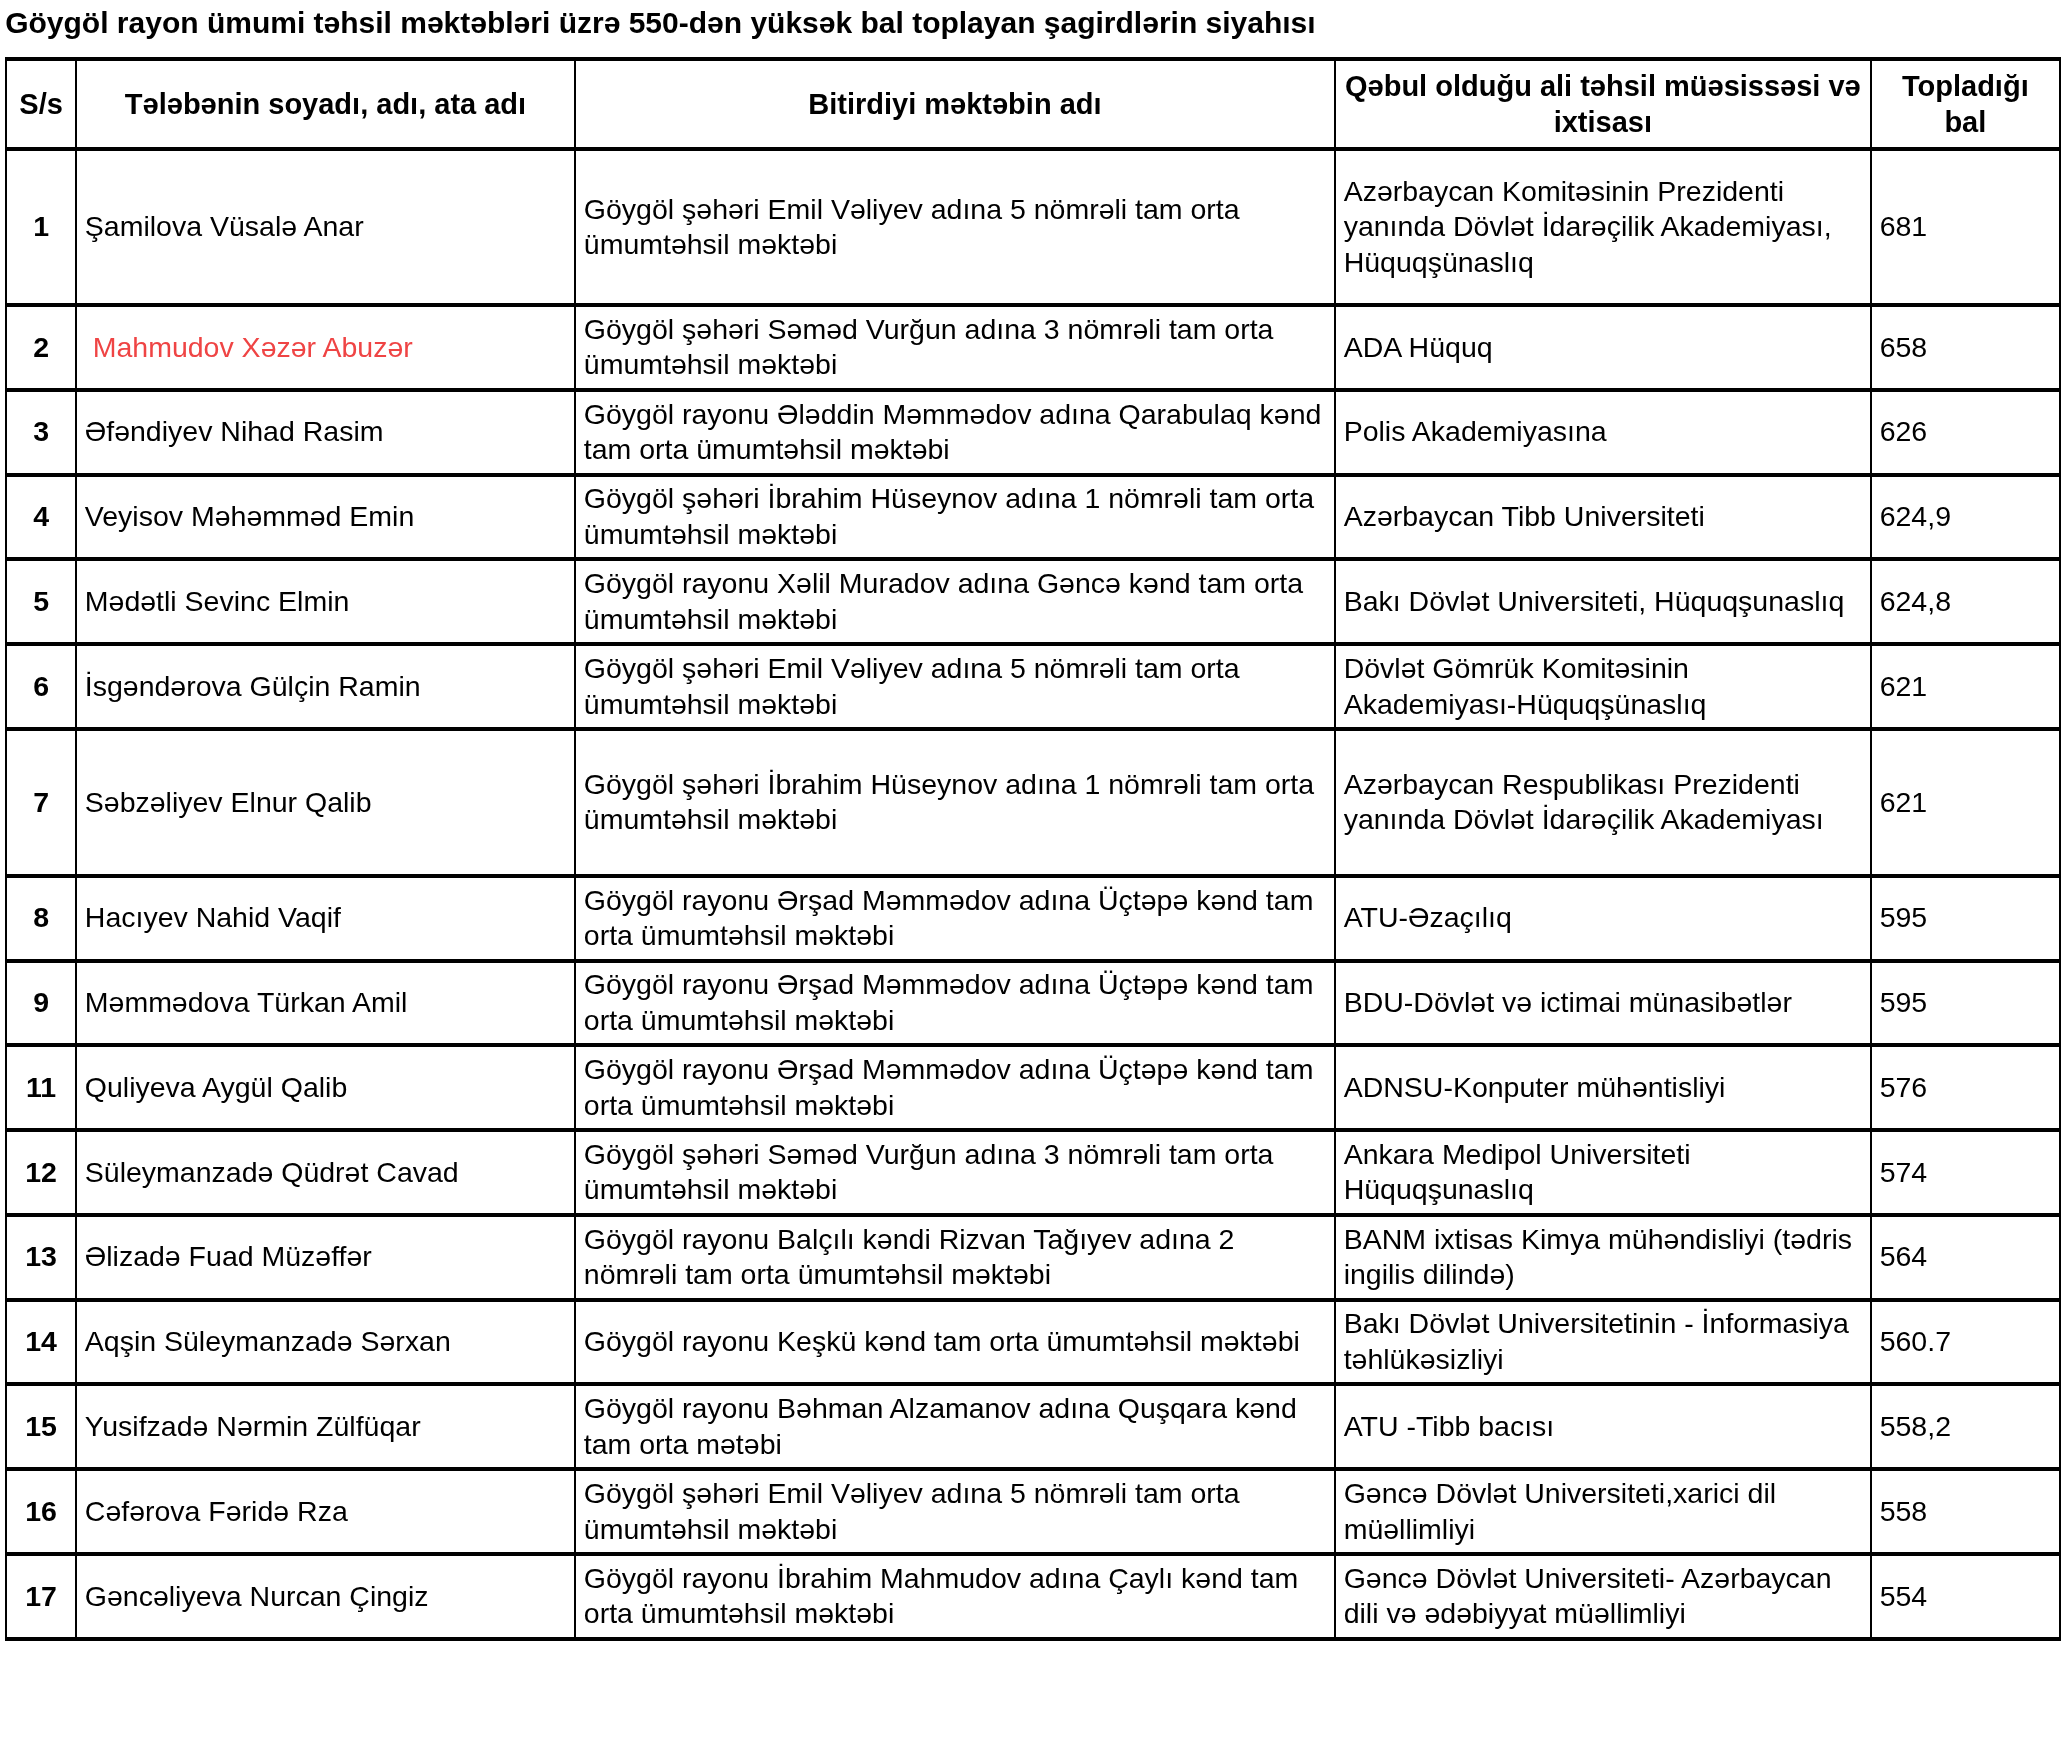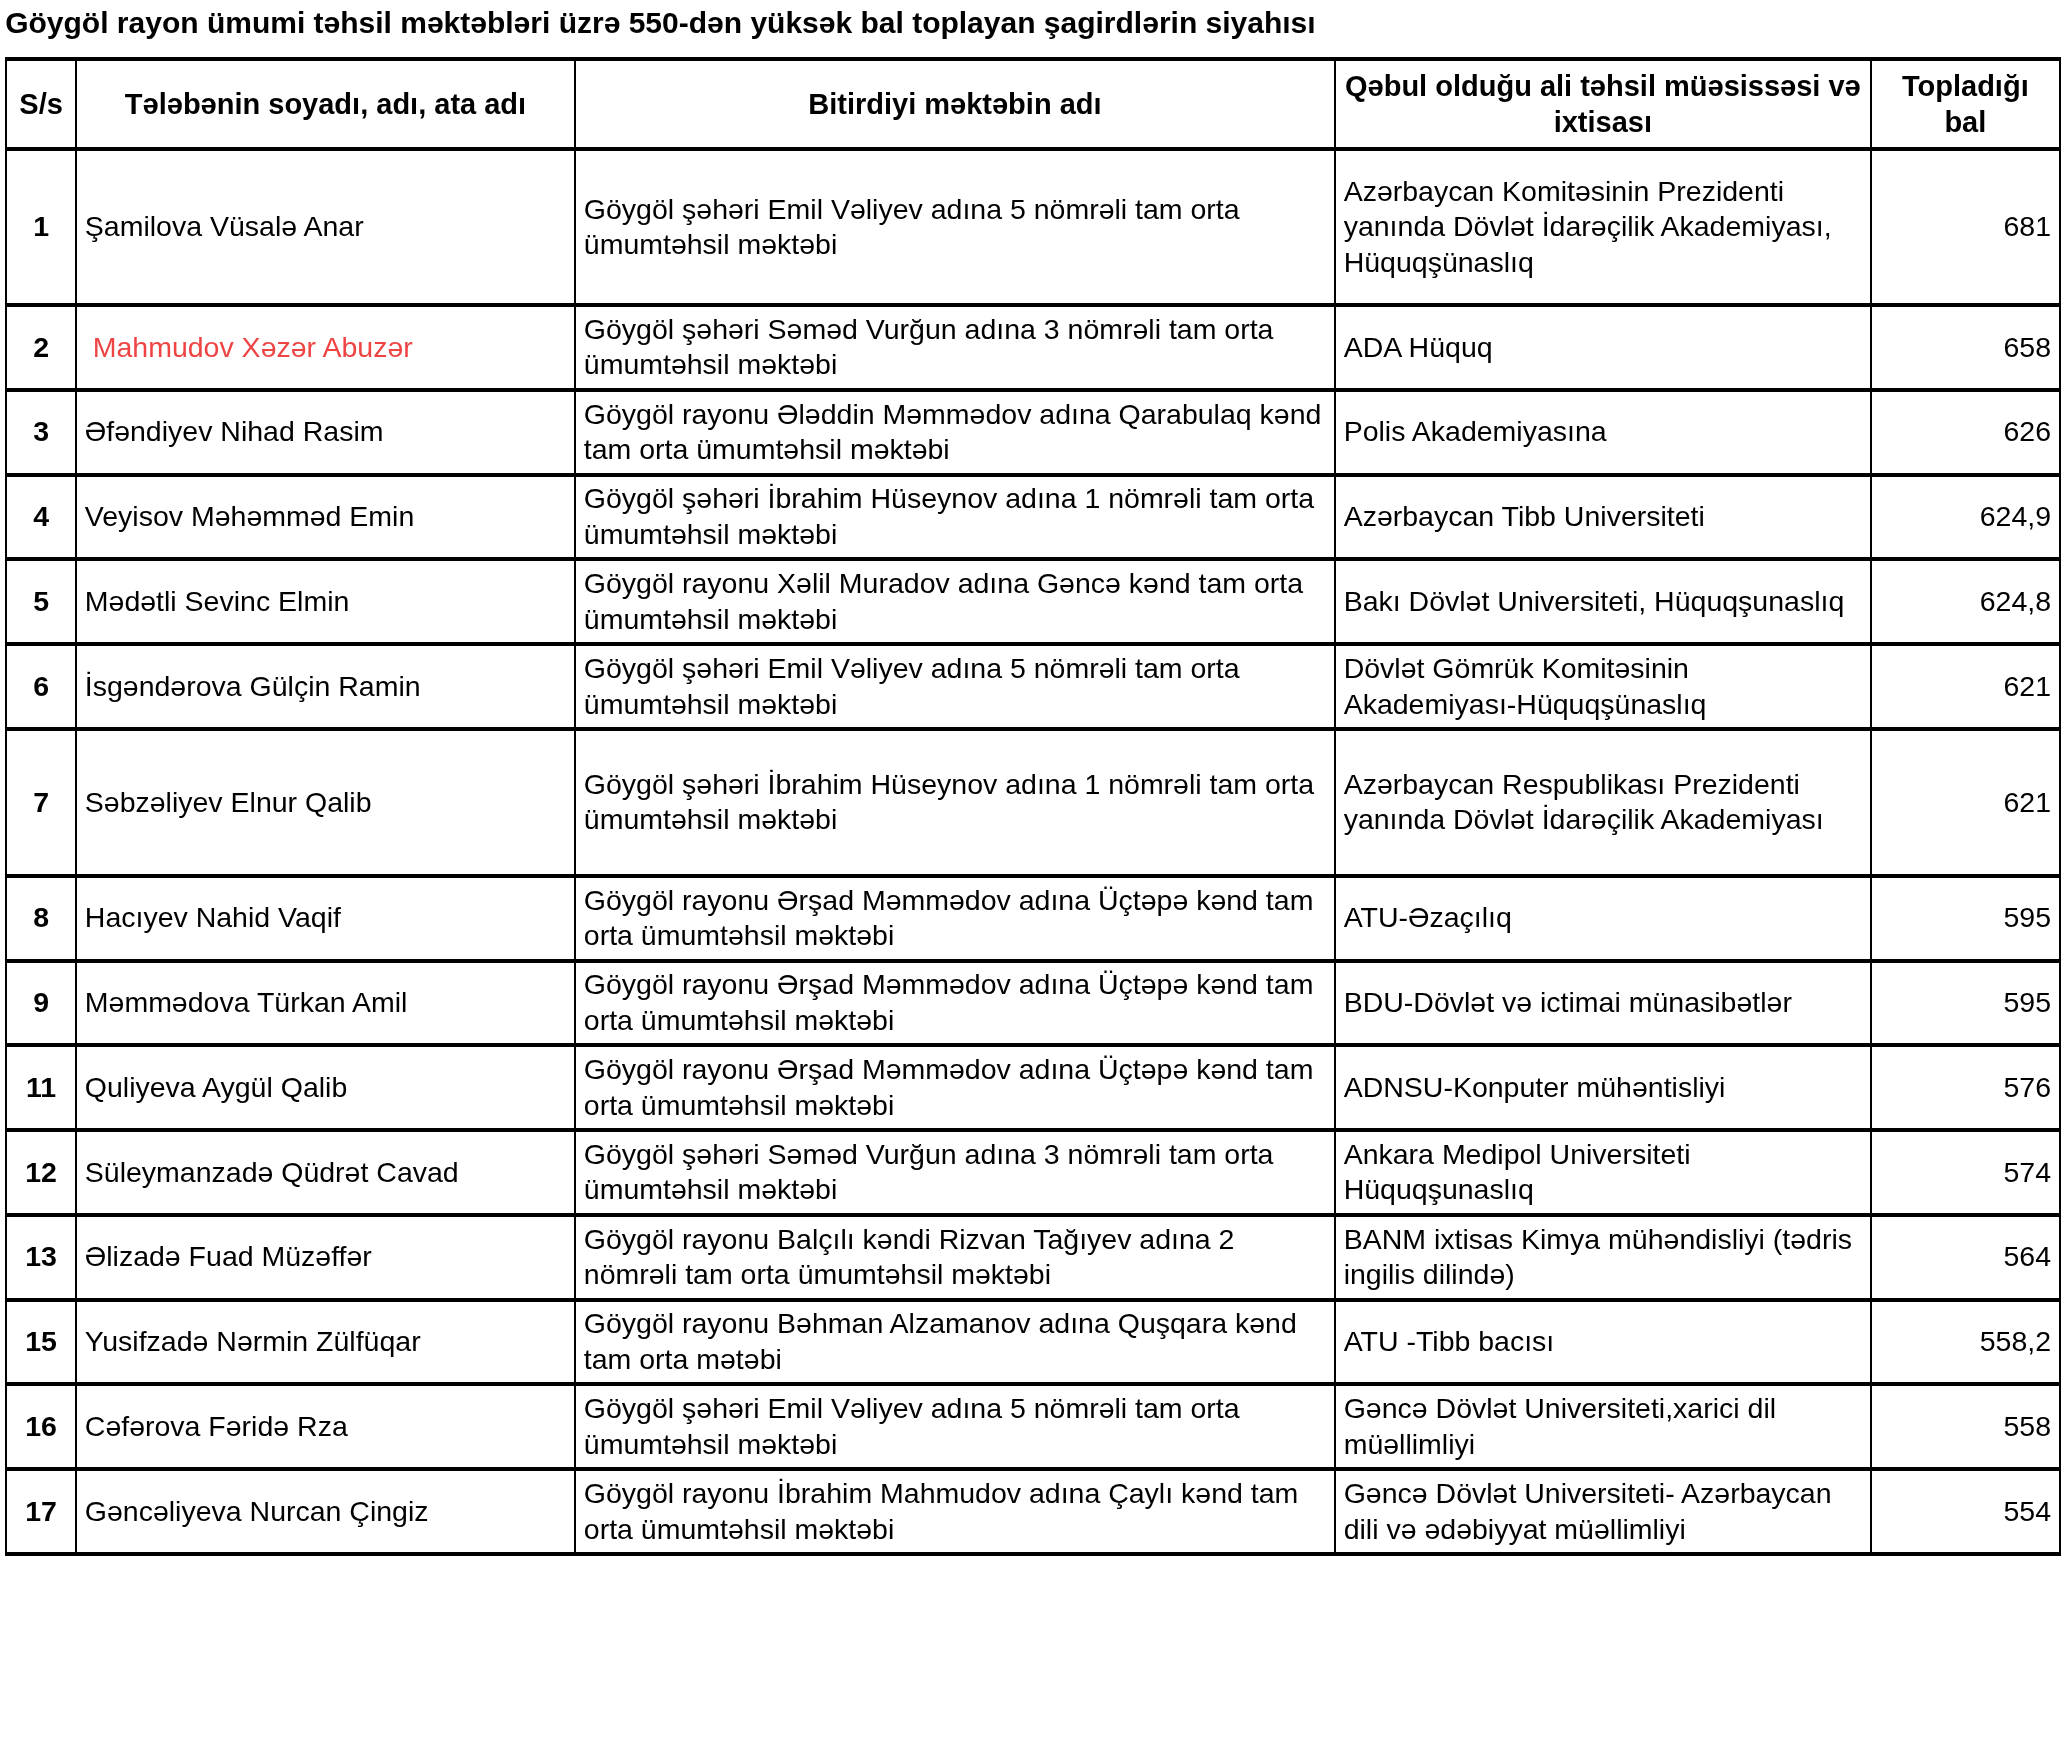--- a/index.html
+++ b/index.html
@@ -51,21 +51,21 @@
 
   td.sn {
     text-align: center;
     font-weight: bold;
   }
   td.name, td.school, td.univ {
     text-align: left;
     white-space: pre-wrap;
   }
   td.score {
-    text-align: right;
+    text-align: left;
   }
   
   table.results tbody td { height: 73px; }
   
   table.results tbody tr:nth-child(1) td  { height: 144px; }
   table.results tbody tr:nth-child(7) td  { height: 135px; }
   table.results tbody tr:nth-child(17) td { height: 126px; }
 </style>
 </head>
 <body>
@@ -170,20 +170,27 @@
       <td class="score">574</td>
     </tr>
         <tr>
       <td class="sn">13</td>
       <td class="name">Əlizadə Fuad Müzəffər</td>
       <td class="school">Göygöl rayonu Balçılı kəndi Rizvan Tağıyev adına 2 nömrəli tam orta ümumtəhsil məktəbi</td>
       <td class="univ">BANM ixtisas Kimya mühəndisliyi (tədris ingilis dilində)</td>
       <td class="score">564</td>
     </tr>
         <tr>
+      <td class="sn">14</td>
+      <td class="name">Aqşin Süleymanzadə Sərxan</td>
+      <td class="school">Göygöl rayonu Keşkü kənd tam orta ümumtəhsil məktəbi</td>
+      <td class="univ">Bakı Dövlət Universitetinin - İnformasiya təhlükəsizliyi</td>
+      <td class="score">560.7</td>
+    </tr>
+        <tr>
       <td class="sn">15</td>
       <td class="name">Yusifzadə Nərmin Zülfüqar</td>
       <td class="school">Göygöl rayonu Bəhman Alzamanov adına Quşqara kənd tam orta mətəbi</td>
       <td class="univ">ATU -Tibb bacısı</td>
       <td class="score">558,2</td>
     </tr>
         <tr>
       <td class="sn">16</td>
       <td class="name">Cəfərova Fəridə Rza</td>
       <td class="school">Göygöl şəhəri Emil Vəliyev adına 5 nömrəli tam orta ümumtəhsil məktəbi</td>

